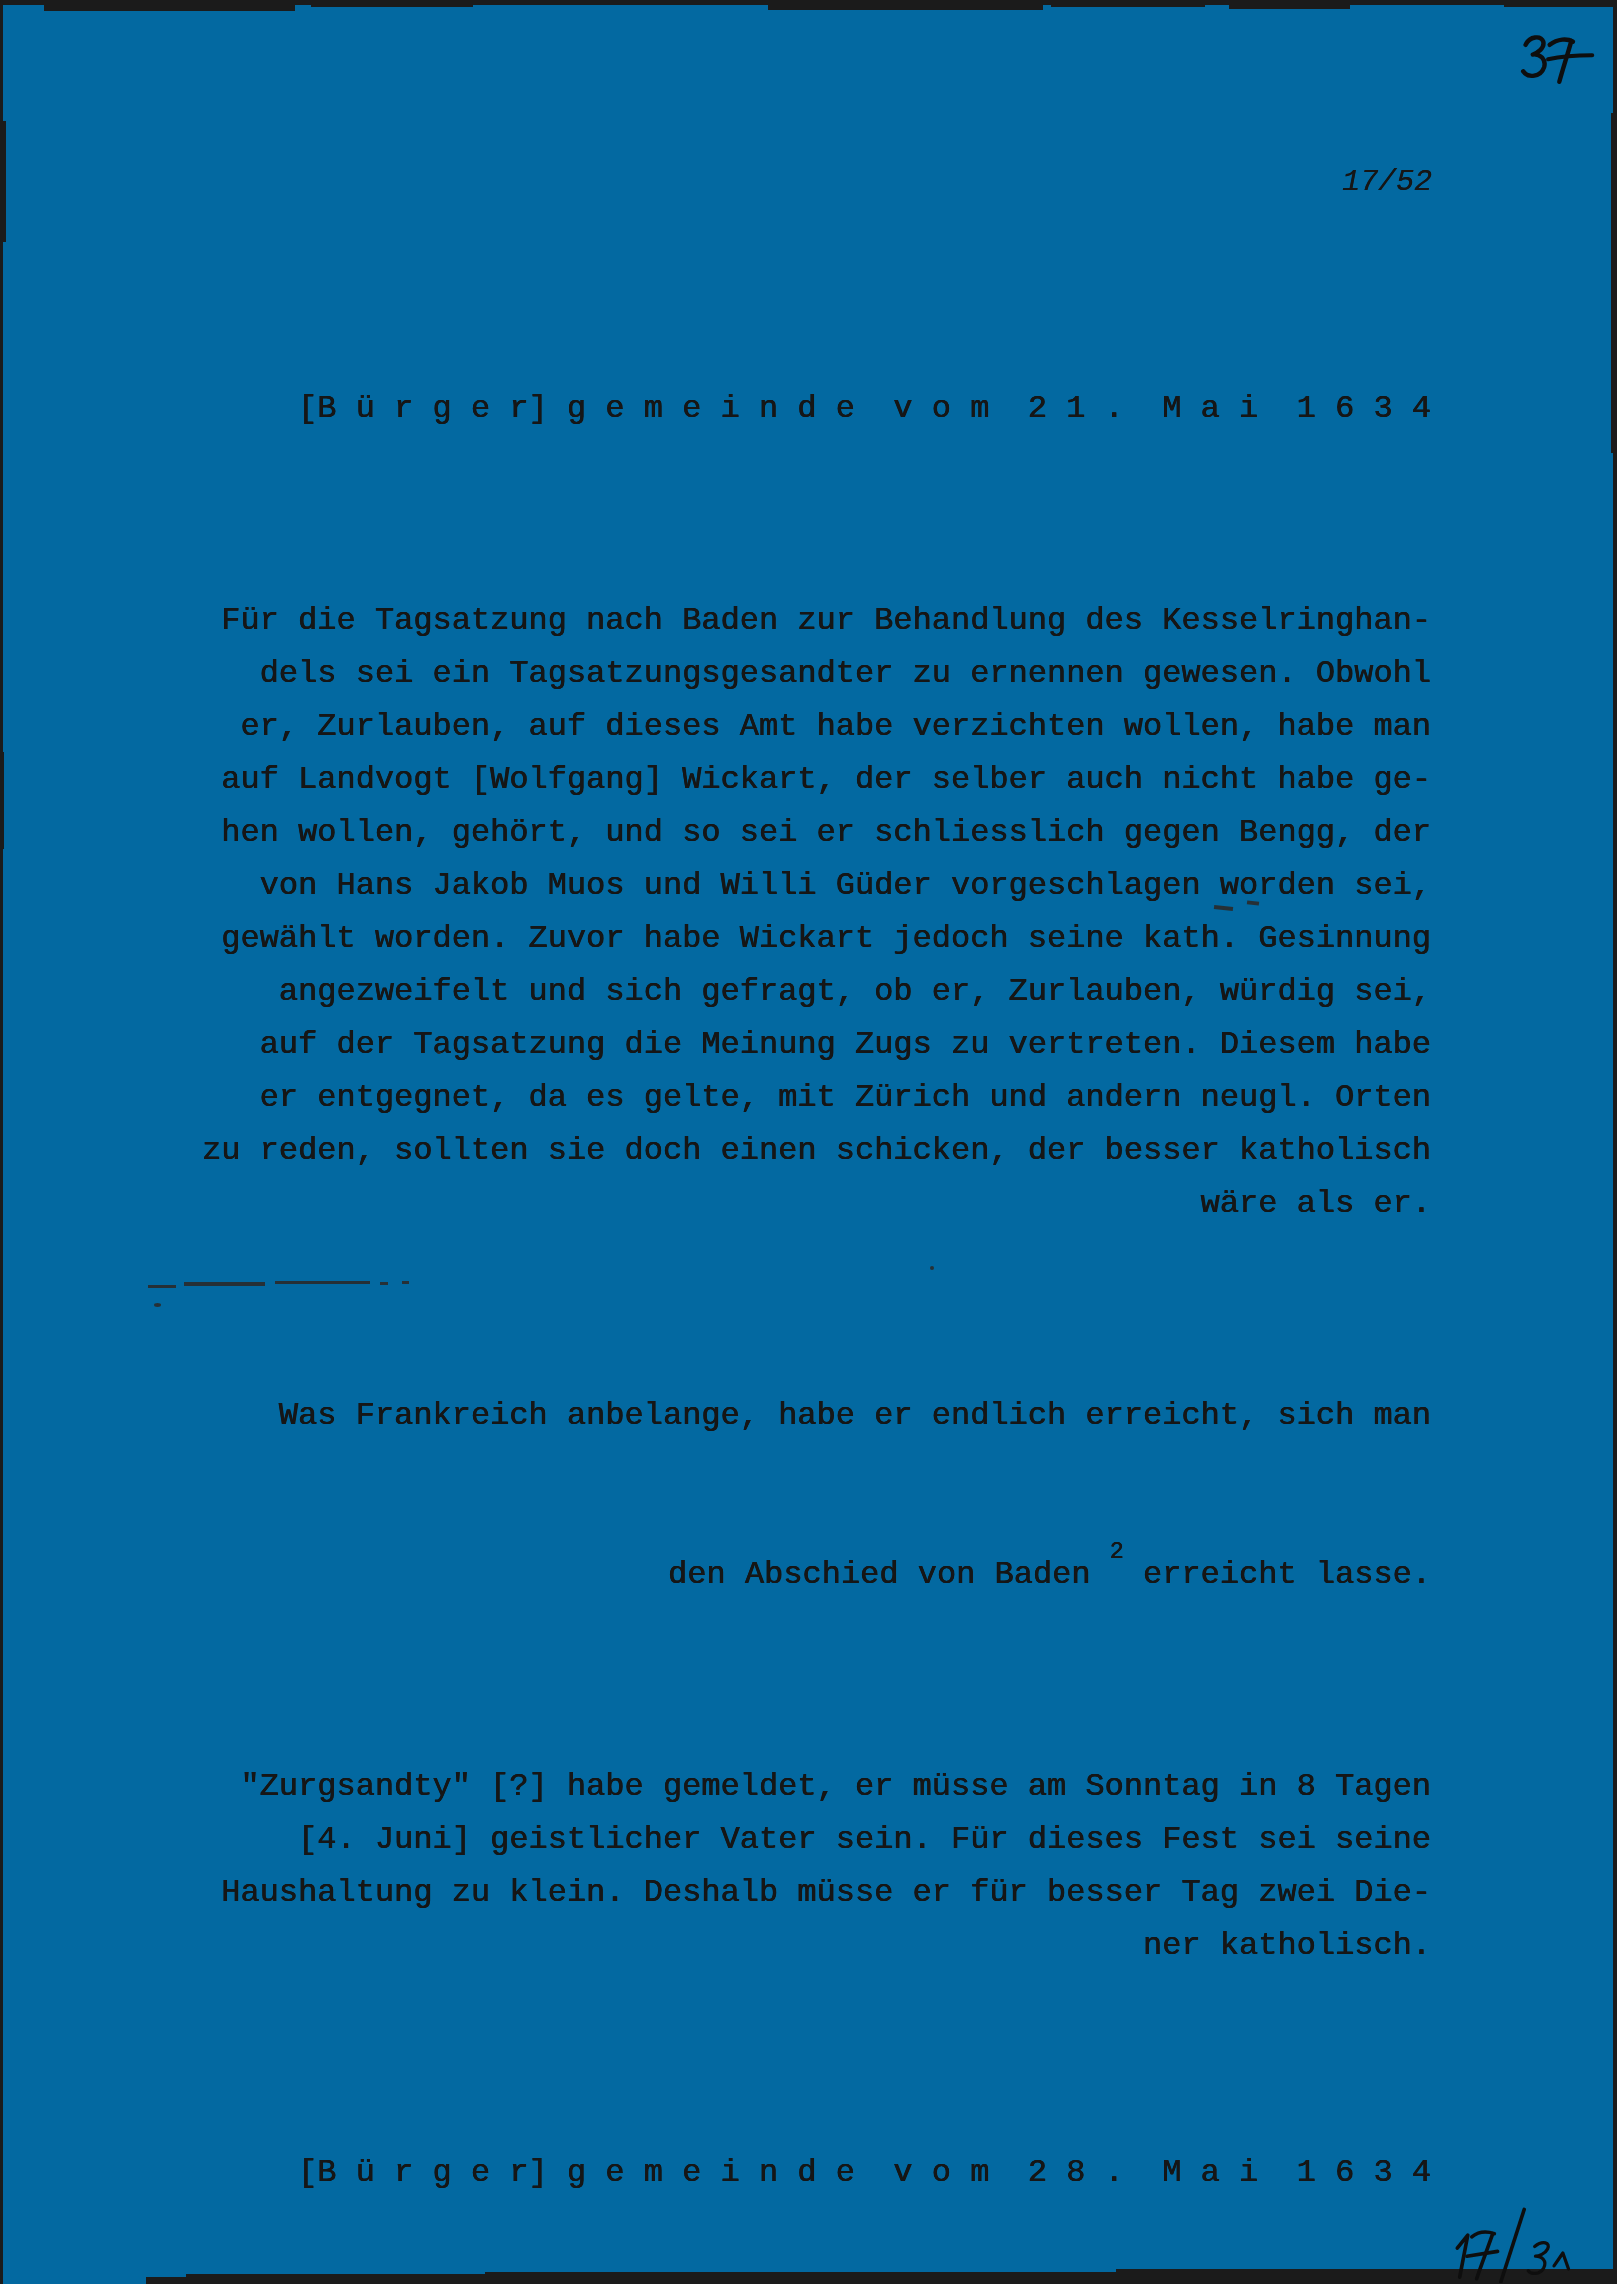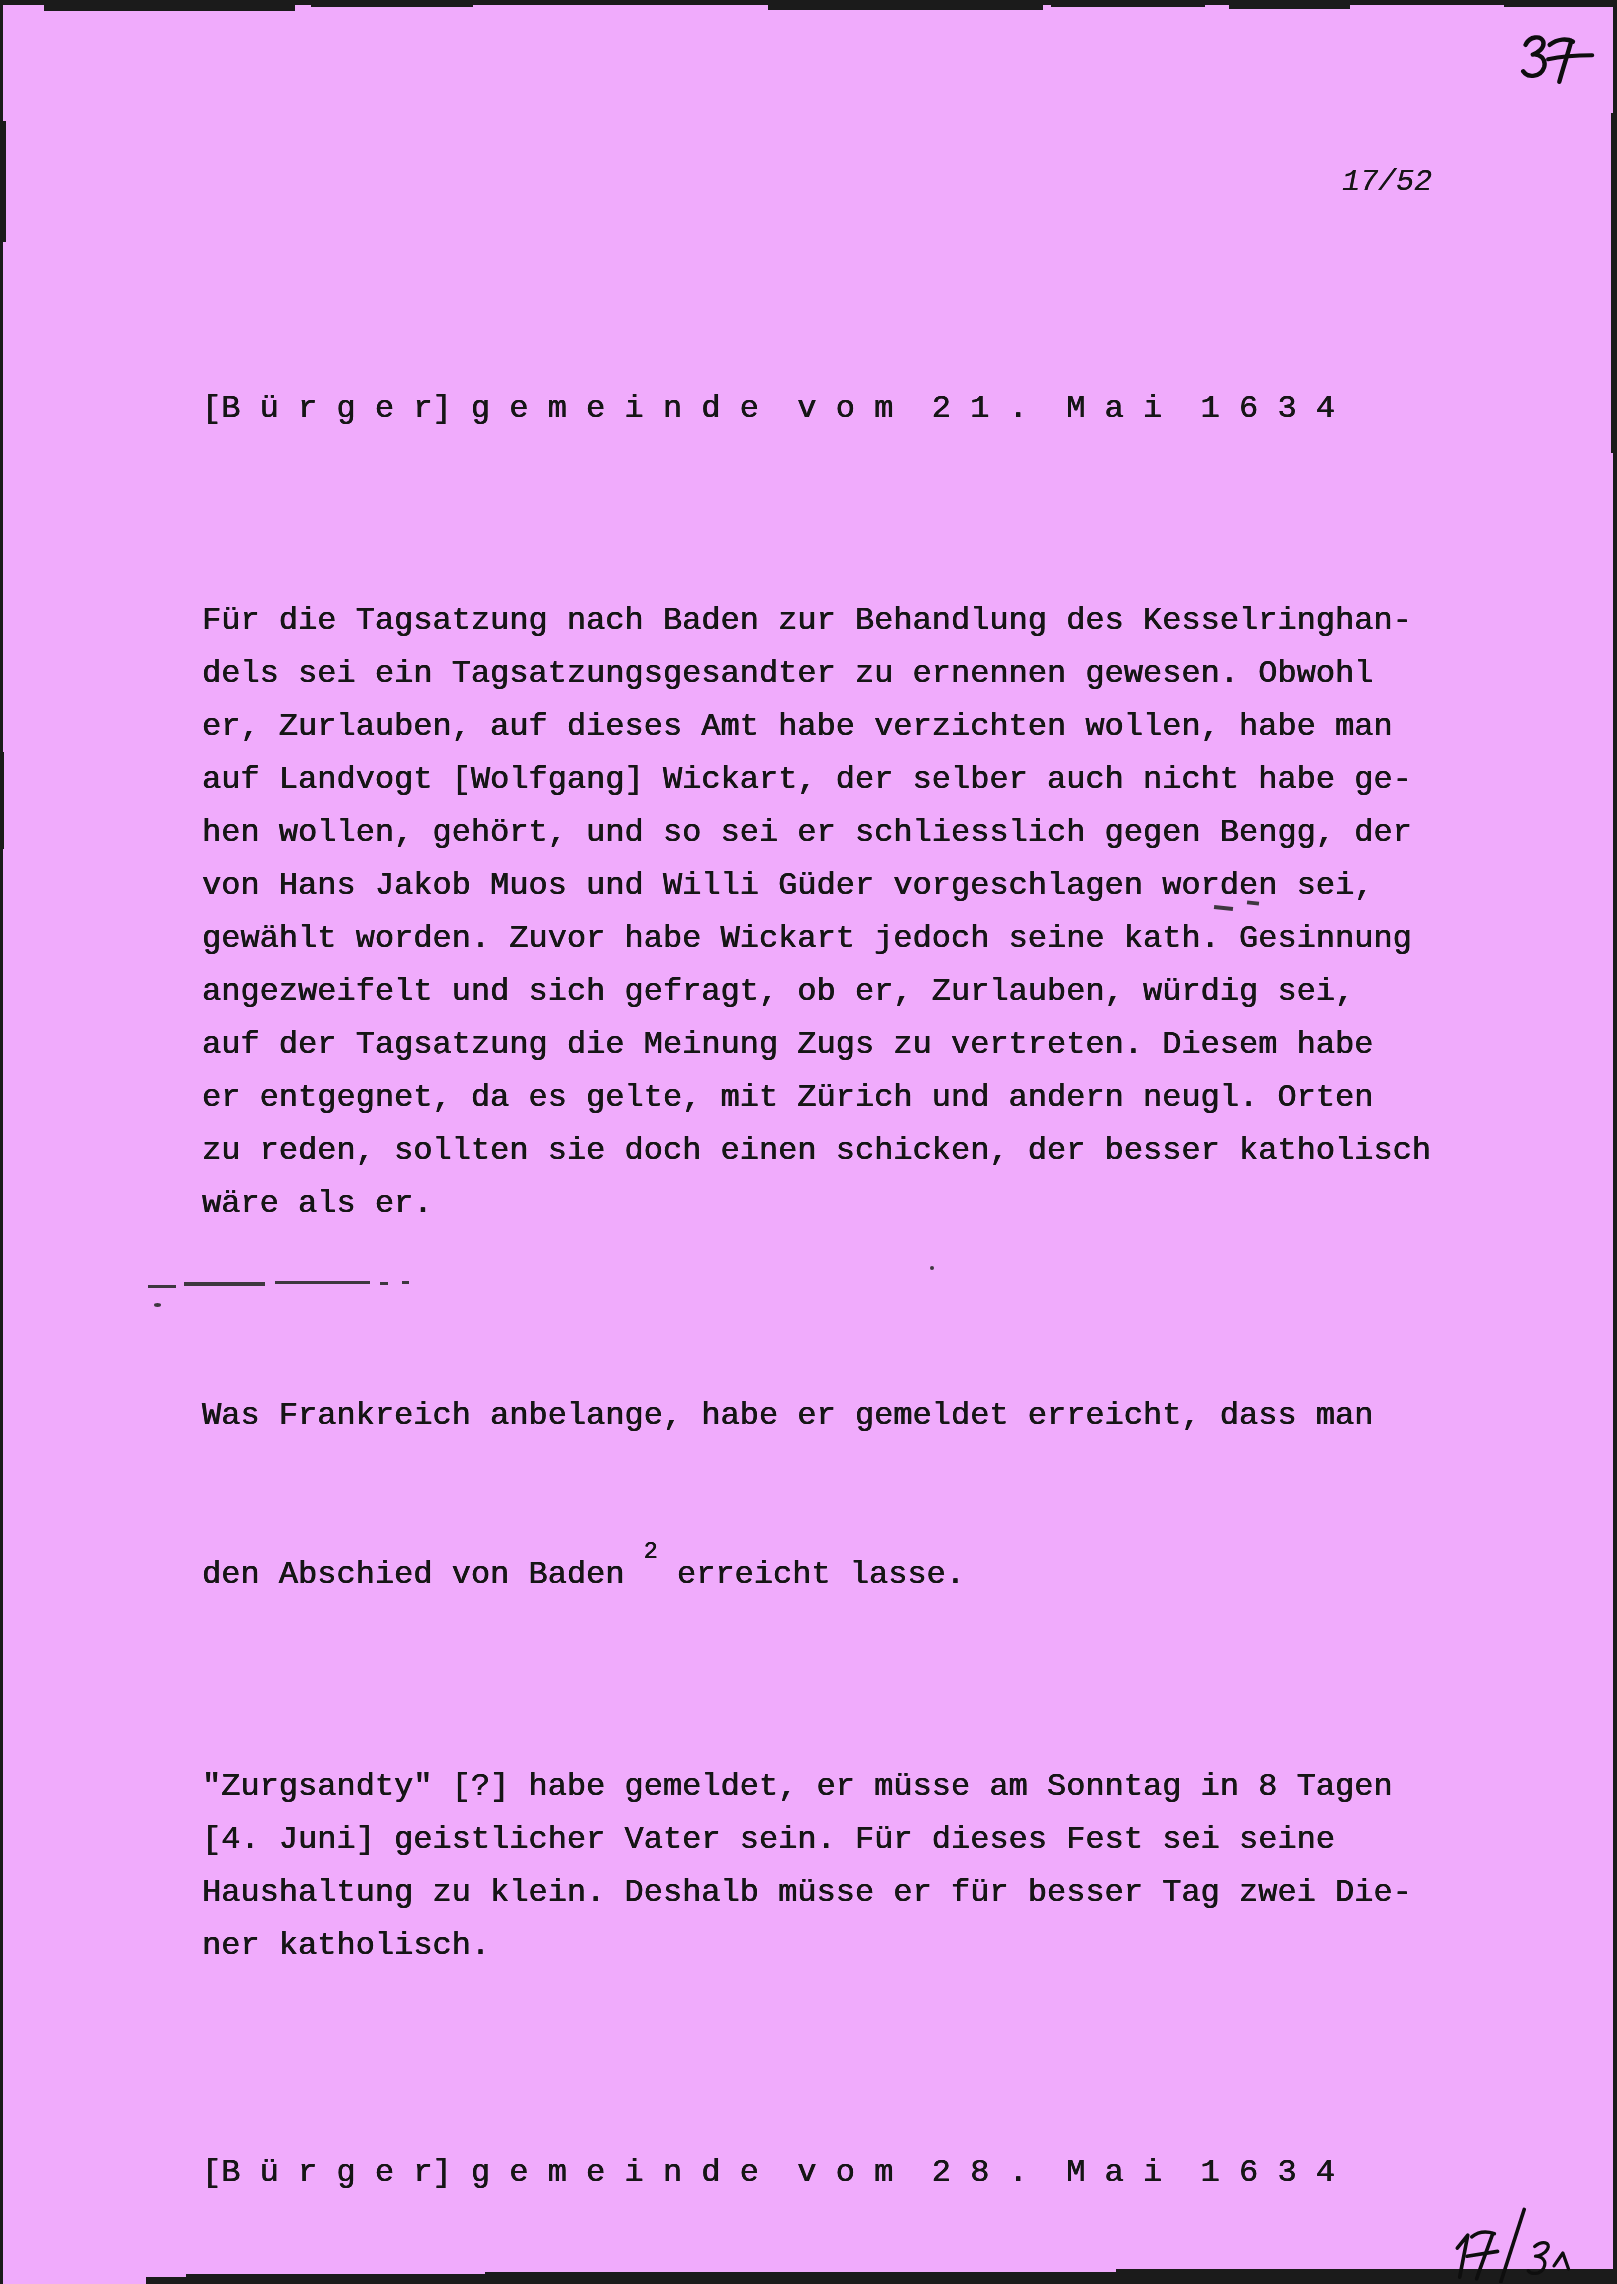--- a/index.html
+++ b/index.html
@@ -1,22 +1,23 @@
 <!DOCTYPE html>
 <html style="font-size:13px"><head>
 <meta charset="utf-8">
 <style>
   html,body{margin:0;padding:0;background:#ffffff;}
   .page{
     position:relative;
     width:1617px;height:2284px;
-    background:#f0abfc;
+    background:#0369a1;
     overflow:hidden;
     color:#141414;
     font-family:"Liberation Mono", monospace;
+    text-align:right;
   }
   
   .flow{
     position:absolute;left:202px;top:223px;
     font-size:32px;line-height:53px;
     white-space:pre;
     color:#161616;
     text-shadow:0.4px 0 0 currentColor, -0.2px 0 0 currentColor;
   }
   .heading{white-space:pre;}
@@ -74,21 +75,21 @@
   </svg>
 
   <div class="pageref">17/52</div>
 
   <div class="flow">
 
     <div class="heading">[B ü r g e r] g e m e i n d e  v o m  2 1 .  M a i  1 6 3 4</div>
 
     <div><div class="line">Für die Tagsatzung nach Baden zur Behandlung des Kesselringhan-</div><div class="line">dels sei ein Tagsatzungsgesandter zu ernennen gewesen. Obwohl</div><div class="line">er, Zurlauben, auf dieses Amt habe verzichten wollen, habe man</div><div class="line">auf Landvogt [Wolfgang] Wickart, der selber auch nicht habe ge-</div><div class="line">hen wollen, gehört, und so sei er schliesslich gegen Bengg, der</div><div class="line">von Hans Jakob Muos und Willi Güder vorgeschlagen worden sei,</div><div class="line">gewählt worden. Zuvor habe Wickart jedoch seine kath. Gesinnung</div><div class="line">angezweifelt und sich gefragt, ob er, Zurlauben, würdig sei,</div><div class="line">auf der Tagsatzung die Meinung Zugs zu vertreten. Diesem habe</div><div class="line">er entgegnet, da es gelte, mit Zürich und andern neugl. Orten</div><div class="line">zu reden, sollten sie doch einen schicken, der besser katholisch</div><div class="line">wäre als er.</div></div>
 
-    <div><div class="line">Was Frankreich anbelange, habe er gemeldet erreicht, dass man</div></div>
+    <div><div class="line">Was Frankreich anbelange, habe er endlich erreicht, sich man</div></div>
     <div class="line"><span>den Abschied von Baden </span><sup class="fnref">2</sup><span> erreicht lasse.</span></div>
 
     <div><div class="line">"Zurgsandty" [?] habe gemeldet, er müsse am Sonntag in 8 Tagen</div><div class="line">[4. Juni] geistlicher Vater sein. Für dieses Fest sei seine</div><div class="line">Haushaltung zu klein. Deshalb müsse er für besser Tag zwei Die-</div><div class="line">ner katholisch.</div></div>
 
     <div class="heading h2margin">[B ü r g e r] g e m e i n d e  v o m  2 8 .  M a i  1 6 3 4</div>
 
     
     
     
 

